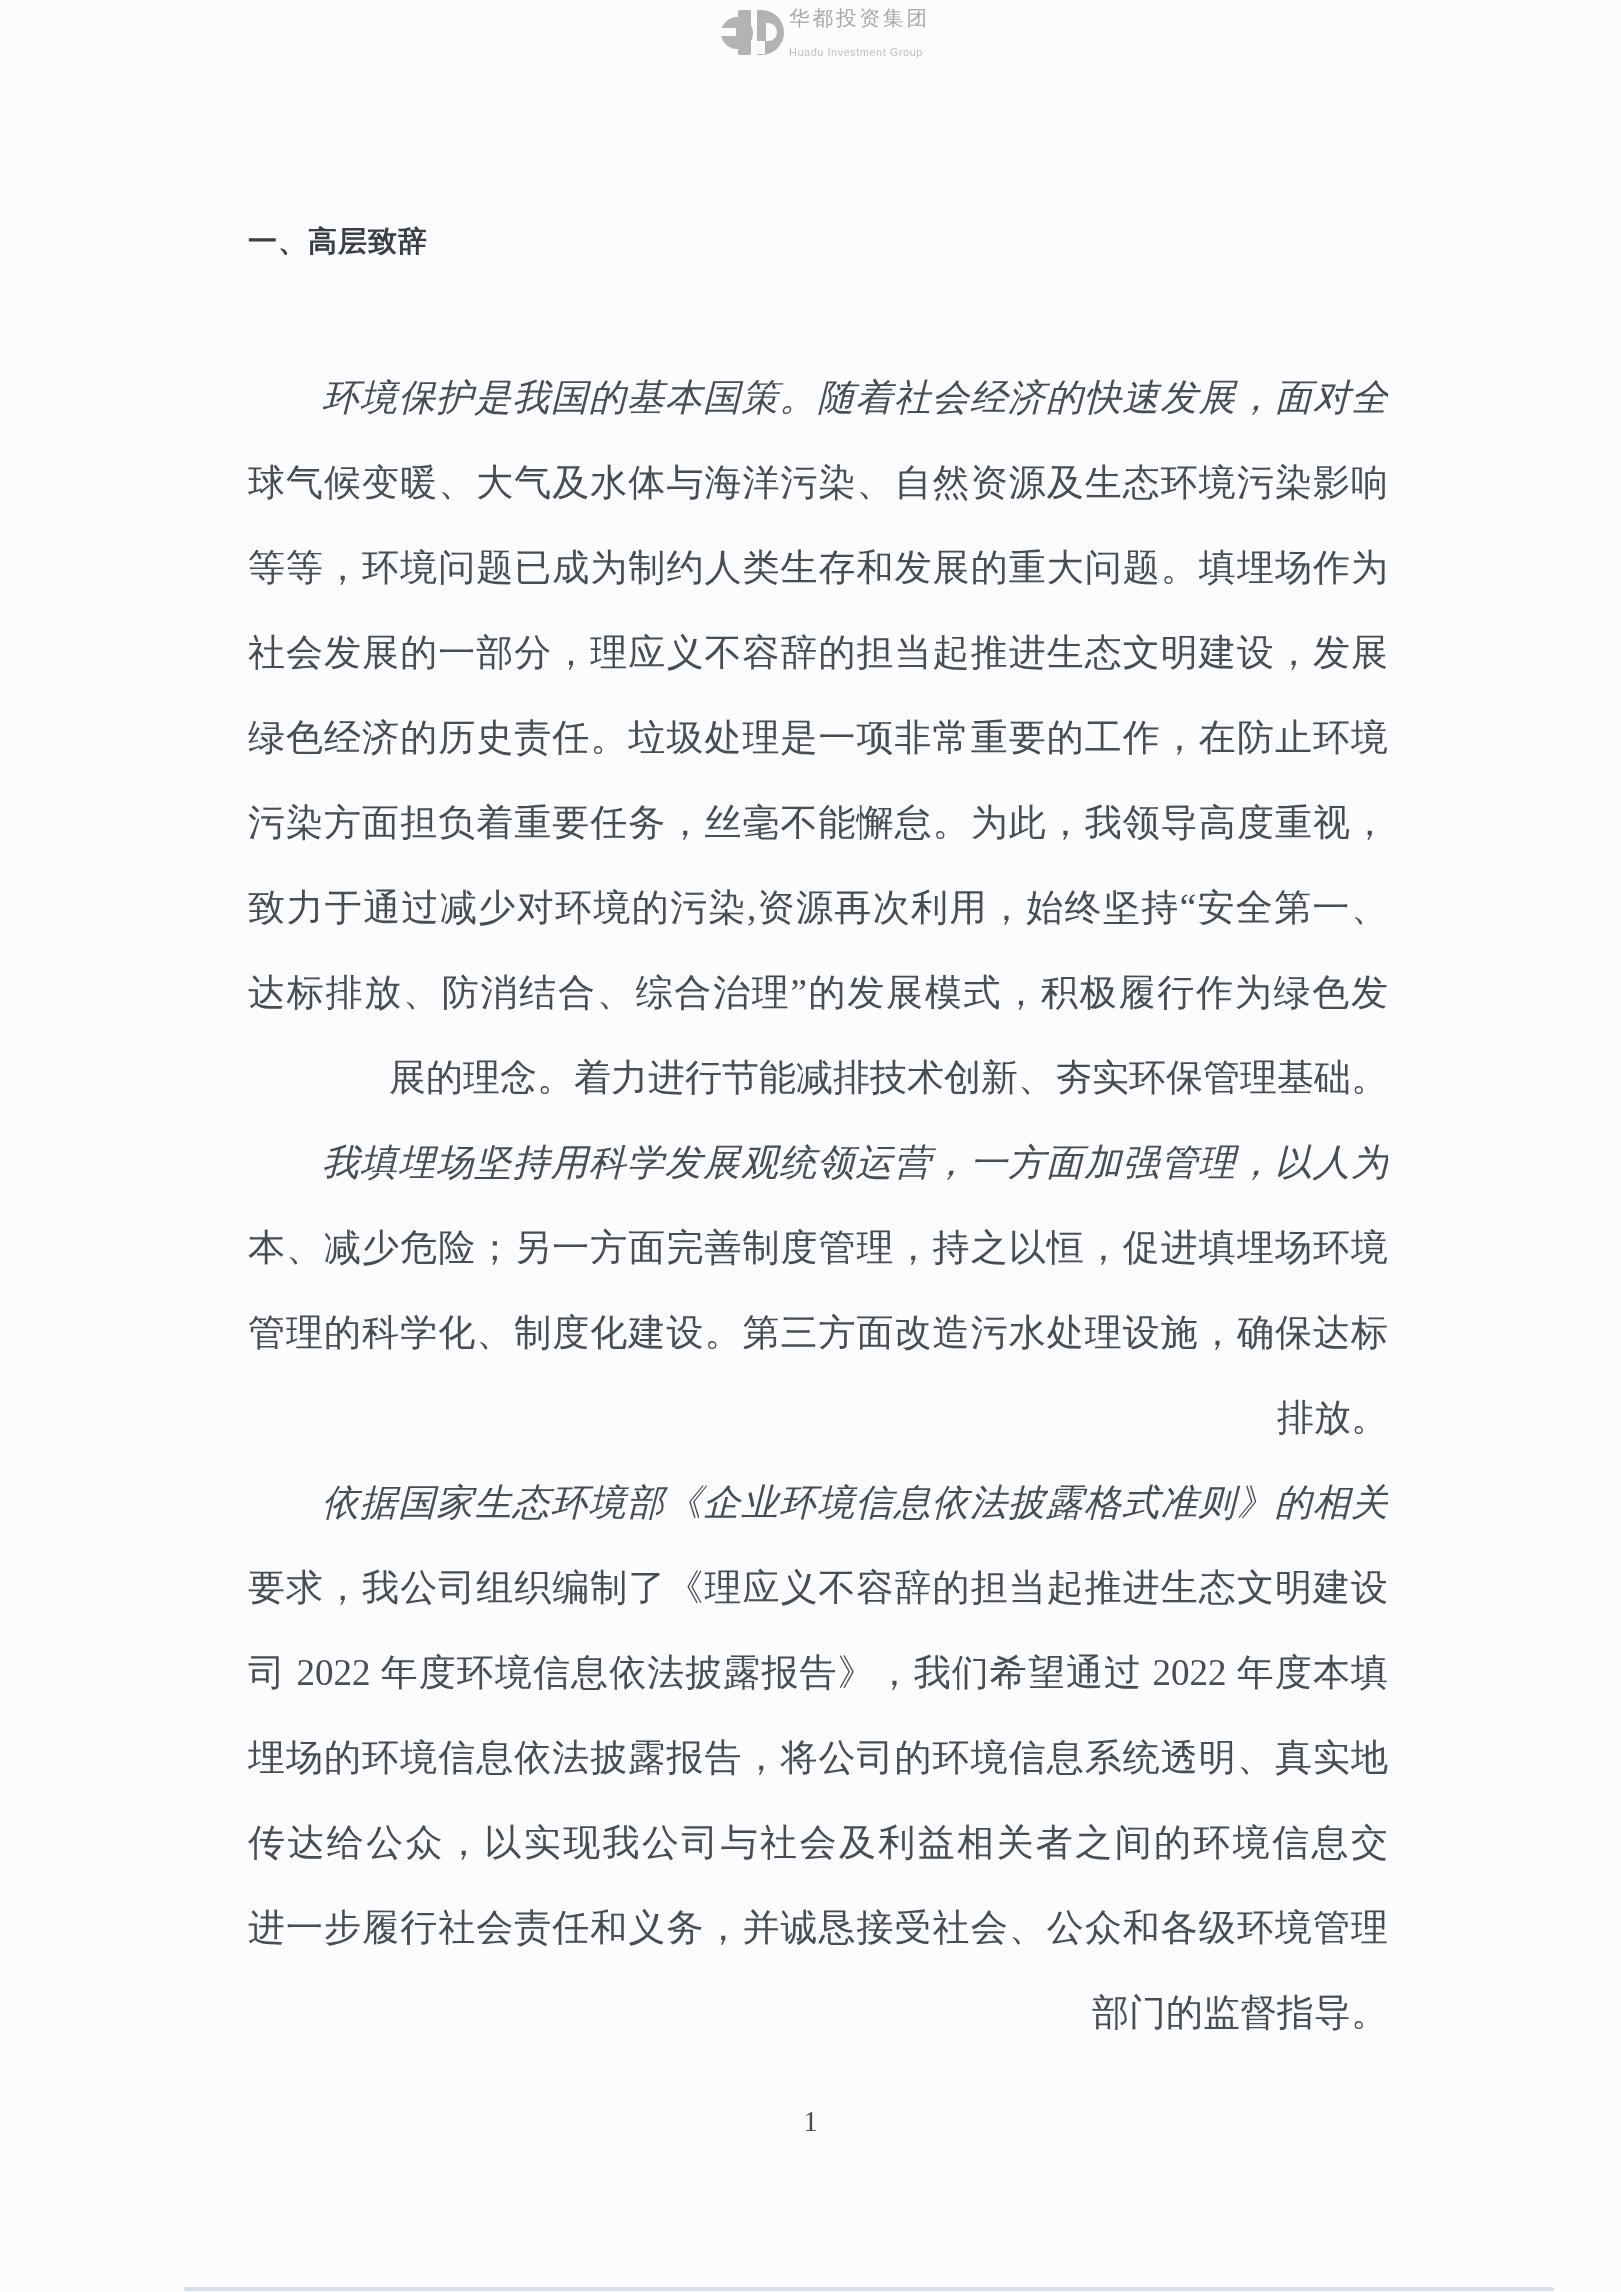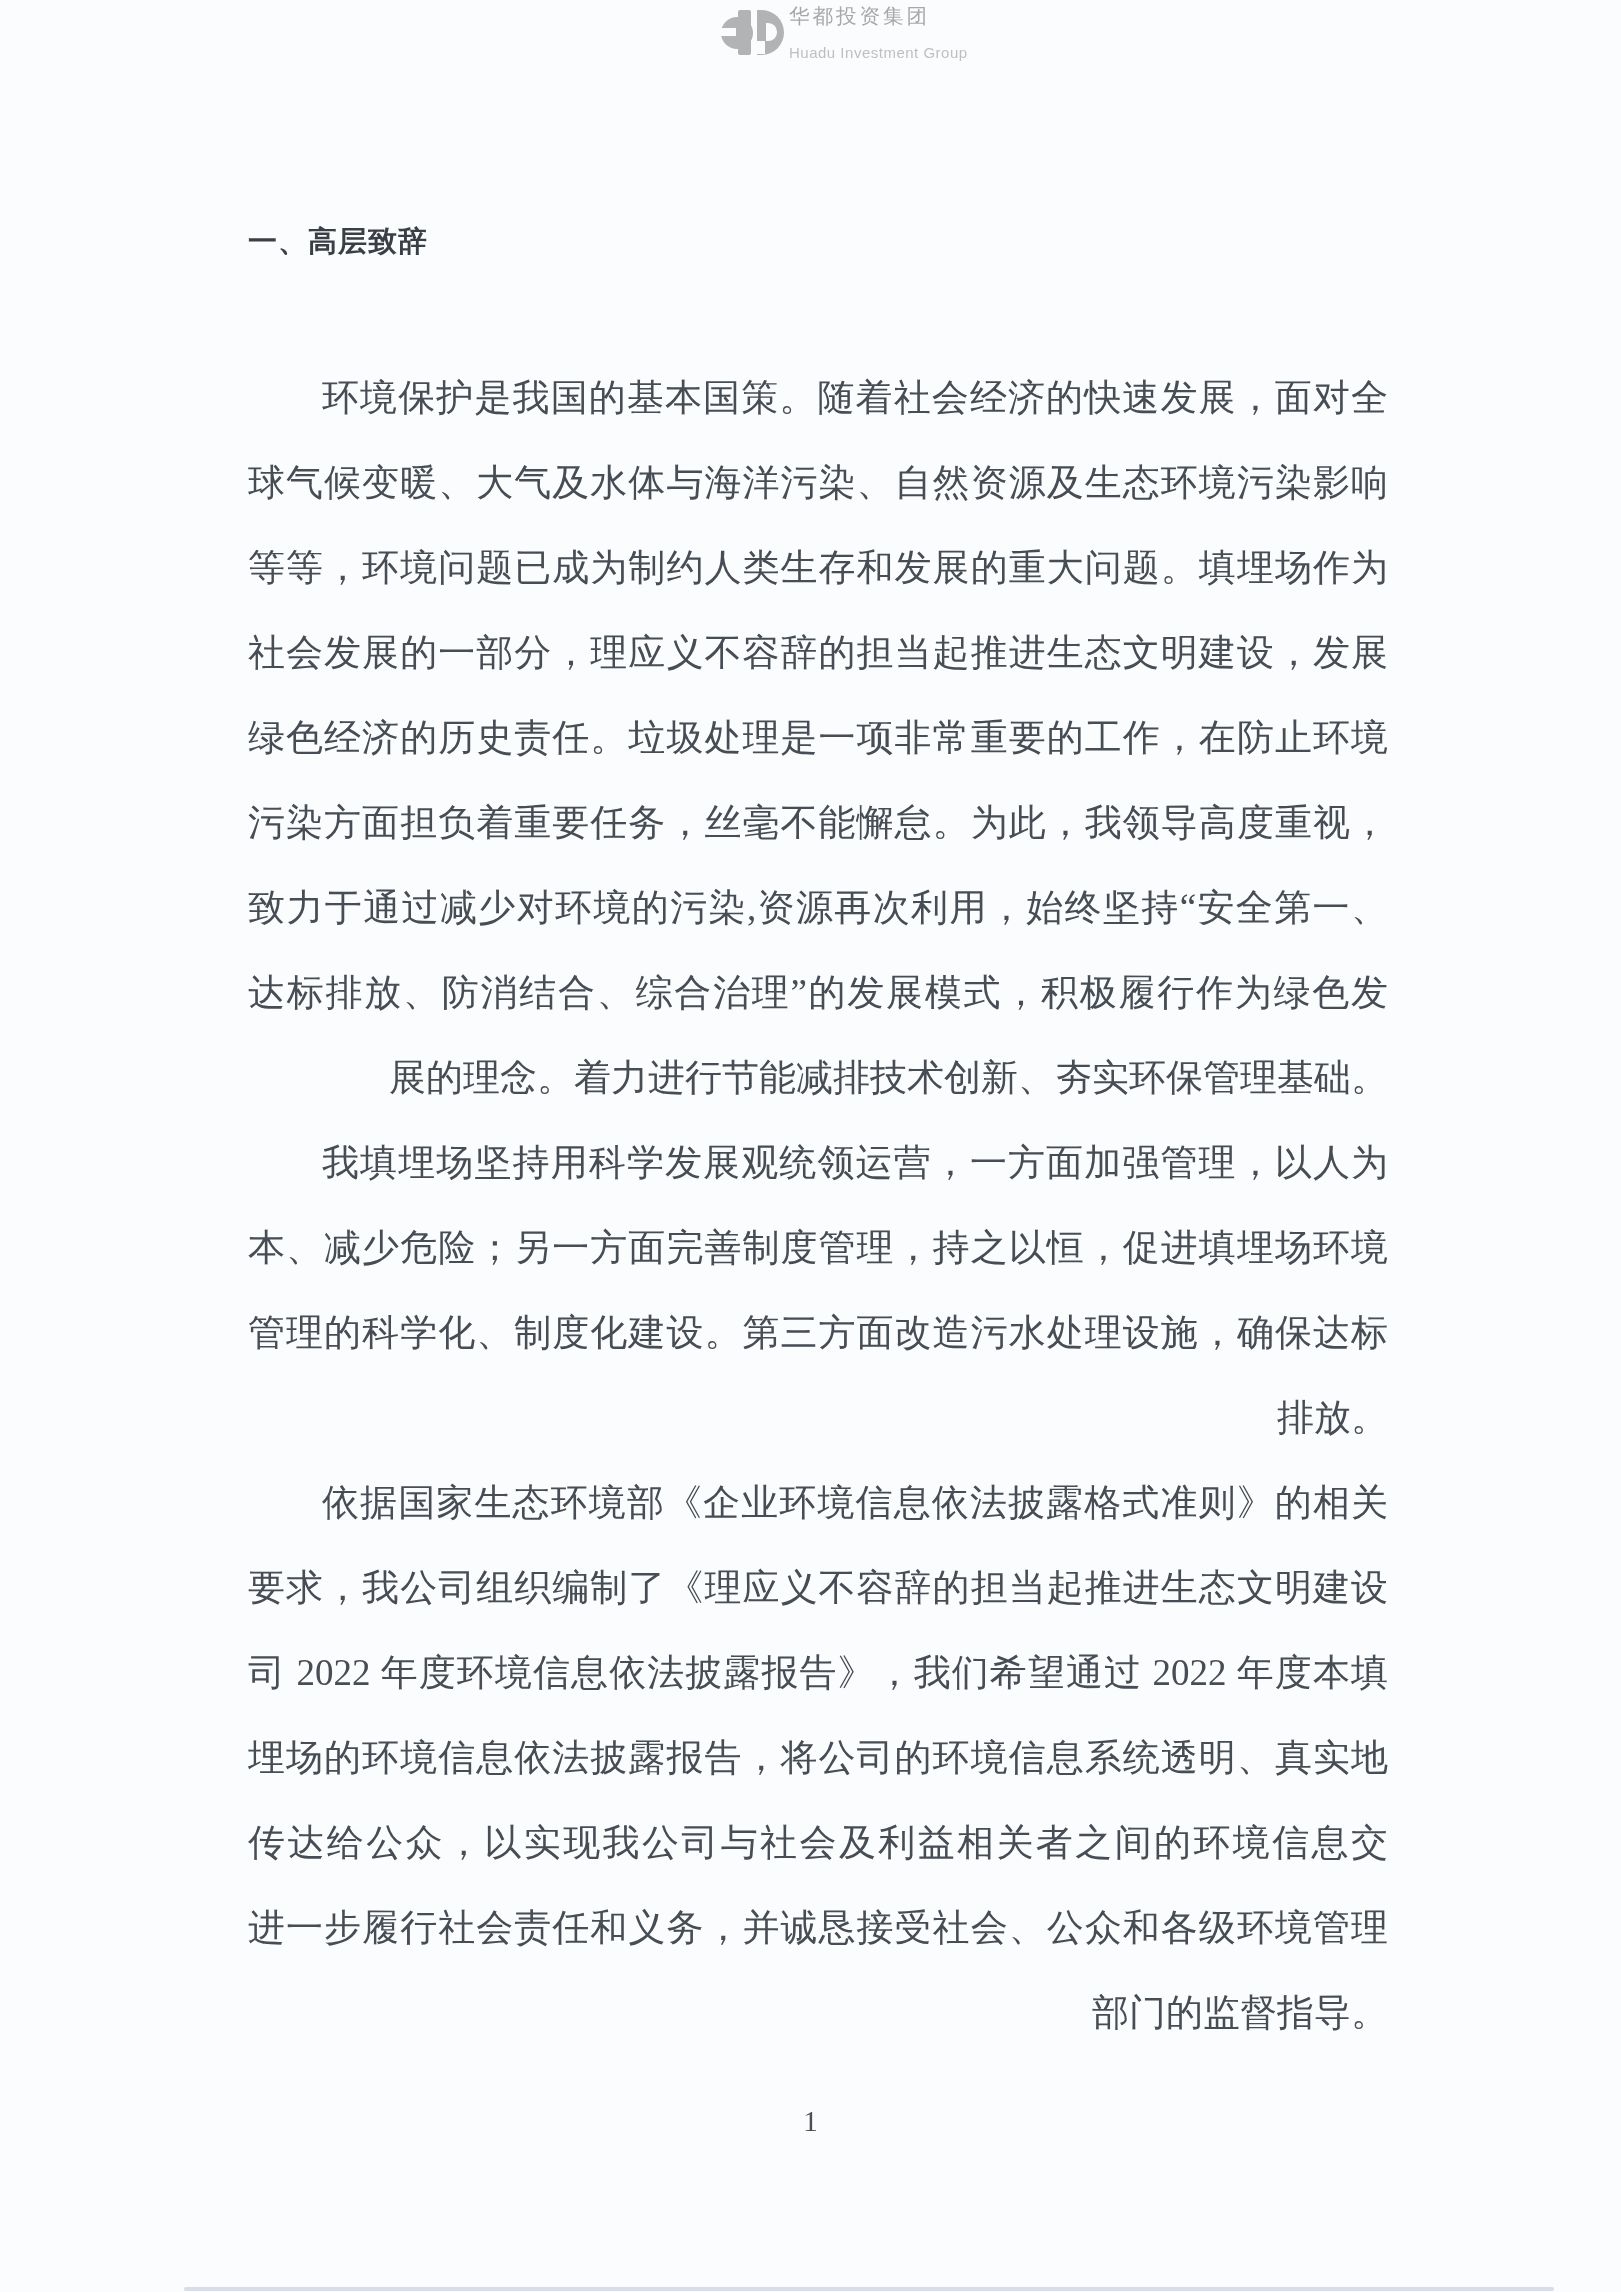--- a/index.html
+++ b/index.html
@@ -24,21 +24,21 @@
   .hd-d-bowl{position:absolute;left:36px;top:0;width:27.4px;height:45px;border-radius:0 22.5px 22.5px 0;background:#b2b3b4;}
   .hd-d-notch{position:absolute;left:36px;top:31px;width:7.8px;height:13.7px;background:#fbfcfd;}
   .hd-d-hole{position:absolute;left:45px;top:13.7px;width:10.8px;height:17.6px;border-radius:0 8.8px 8.8px 0;background:#fbfcfd;}
   .logo-text{display:flex;flex-direction:column;line-height:1.15;}
   .logo-cn{
     font-family:"Liberation Sans","DejaVu Sans",sans-serif;
     font-size:20.6px;color:#a6a8aa;letter-spacing:2.9px;white-space:nowrap;
   }
   .logo-en{
     font-family:"Liberation Sans","DejaVu Sans",sans-serif;
-    font-size:15px;color:#bdbfc1;letter-spacing:0.5px;white-space:nowrap;margin-top:16px;
+    font-size:11px;color:#bdbfc1;letter-spacing:0.5px;white-space:nowrap;margin-top:16px;
   }
 
   
   .doc-title{
     position:absolute;left:248px;top:222px;
     font-size:29px;font-weight:bold;color:#3a3f46;
     letter-spacing:1px;white-space:nowrap;
   }
 
   
@@ -46,21 +46,21 @@
     position:absolute;left:248px;top:355px;width:1140px;
     font-size:37px;color:#474d55;
   }
   .text-line{
     height:85px;line-height:85px;
     white-space:nowrap;
     overflow:visible;
   }
   .text-line.just{text-align:justify;text-align-last:justify;white-space:normal;height:85px;overflow:hidden;}
   .text-line.last{text-align:right;}
-  .text-line.indent{text-indent:2em;}
+  .text-line.indent{text-indent:2em;font-style:italic;}
 
   
   .page-number{
     position:absolute;left:0;right:0;top:2105px;
     text-align:center;font-size:29px;color:#4a4f57;
   }
   .scan-artifact{
     position:absolute;left:184px;top:2287px;width:1370px;height:3.9px;
     background:#b7c5da;opacity:.55;border-radius:2px;
   }

